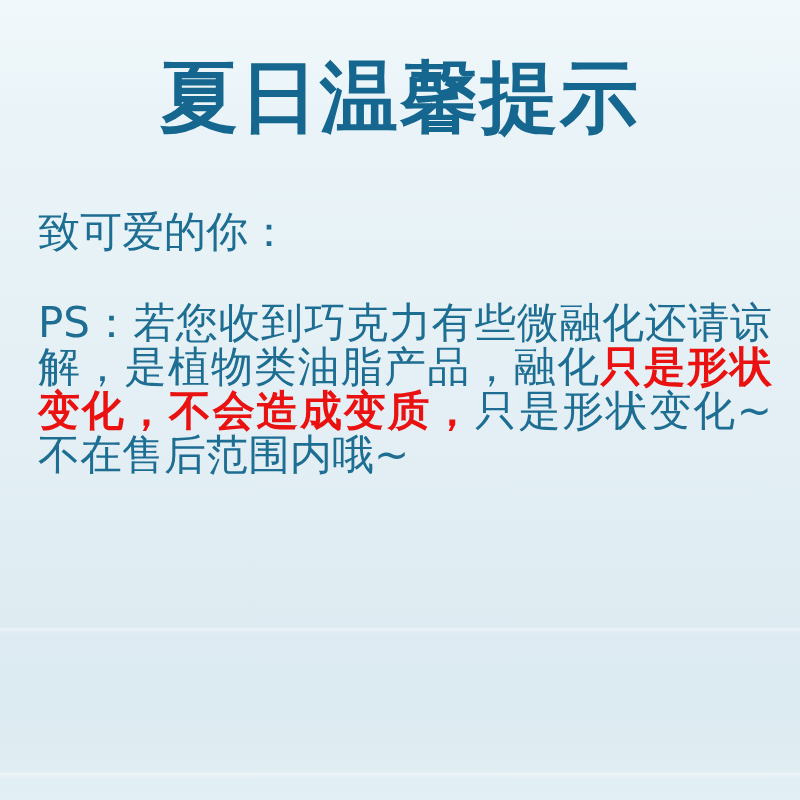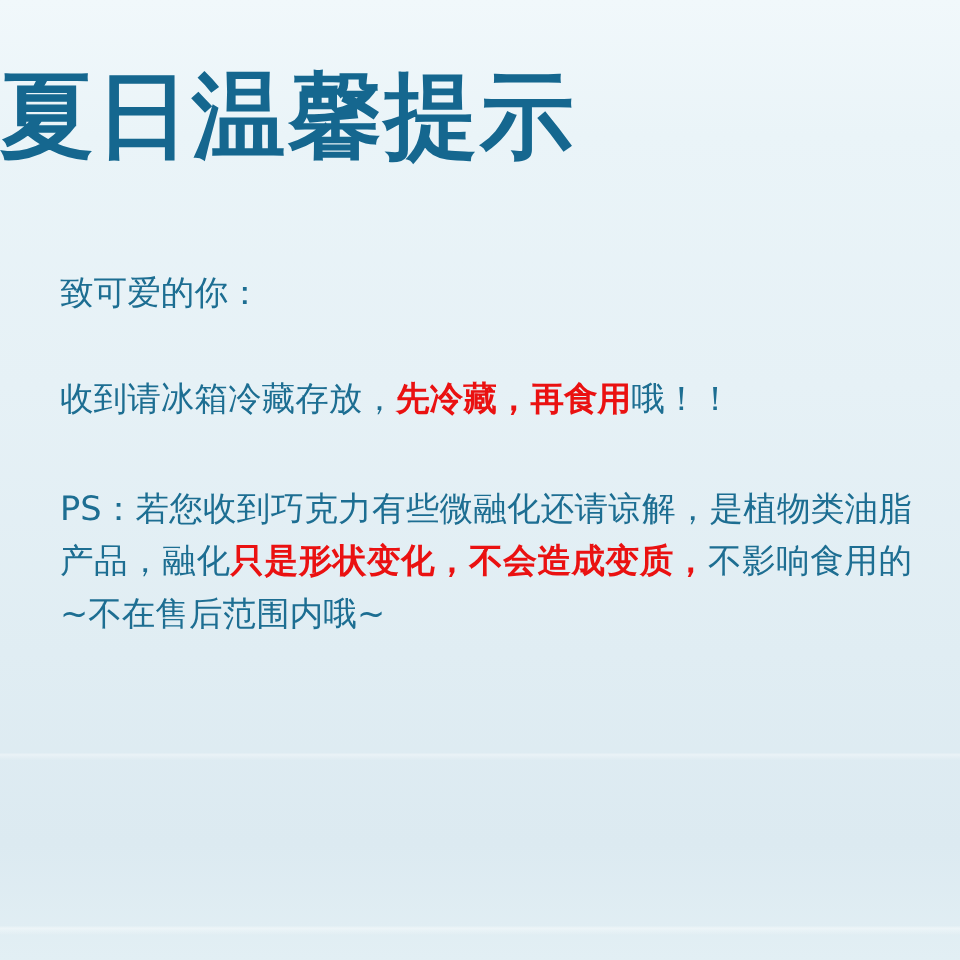--- a/index.html
+++ b/index.html
@@ -64,45 +64,45 @@
         rgba(255,255,255,0) 97.4%,
         rgba(255,255,255,0) 100%);
   }
 
   
   .title {
     position: absolute;
     top: 58px;
     left: 0;
     width: 800px;
-    text-align: left;
+    text-align: center;
     color: #15678f;
     font-family: "DejaVu Sans", "Liberation Sans", sans-serif;
     font-size: 78px;
     font-weight: bold;
     letter-spacing: 2px;
     line-height: 1.0;
     white-space: nowrap;
   }
 
   
   .body-block {
     position: absolute;
     top: 206px;
     left: 34px;
     width: 742px;
   }
 
   .para {
     color: #1d6e92;
     font-family: "DejaVu Sans", "Liberation Sans", sans-serif;
-    font-size: 28px;
+    font-size: 42px;
     line-height: 43px;
     letter-spacing: 0px;
-    margin: 16px;
+    margin: 4px;
     text-align: justify;
     text-justify: inter-character;
   }
 
   .para.intro { margin-bottom: 0; }
   .para.flow  { text-indent: 68px; }
 
   .para.fridge { margin-top: 46px; }
   .para.ps     { margin-top: 48px; line-height: 44px; }
 
@@ -117,22 +117,19 @@
 
 <div class="poster">
 
   <div class="title">夏日温馨提示</div>
 
   <div class="body-block">
 
     <p class="para intro">致可爱的你：</p>
 
 
-    <p class="para fridge">
-      <span class="teal">收到请冰箱冷藏存放，</span><span class="hl">先冷藏，再食用</span><span class="teal">哦！！</span>
-    </p>
 
     <p class="para ps">
-      <span class="teal">PS：若您收到巧克力有些微融化还请谅解，是植物类油脂产品，融化</span><span class="hl">只是形状变化，不会造成变质，</span><span class="teal">不影响食用的~不在售后范围内哦~</span>
+      <span class="teal">PS：若您收到巧克力有些微融化还请谅解，是植物类油脂产品，融化</span><span class="hl">只是形状变化，不会造成变质，</span><span class="teal">只是形状变化~不在售后范围内哦~</span>
     </p>
 
   </div>
 </div>
 
 </body></html>

